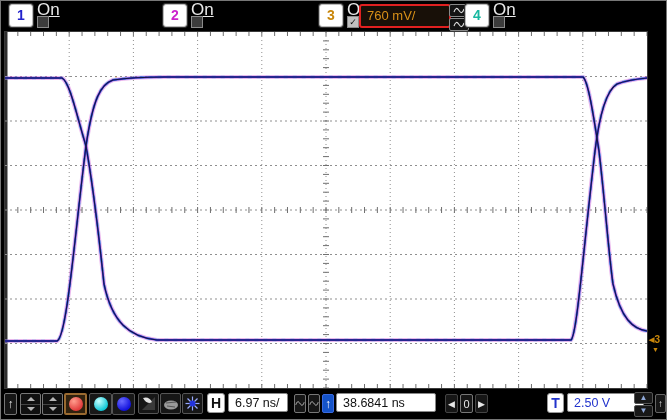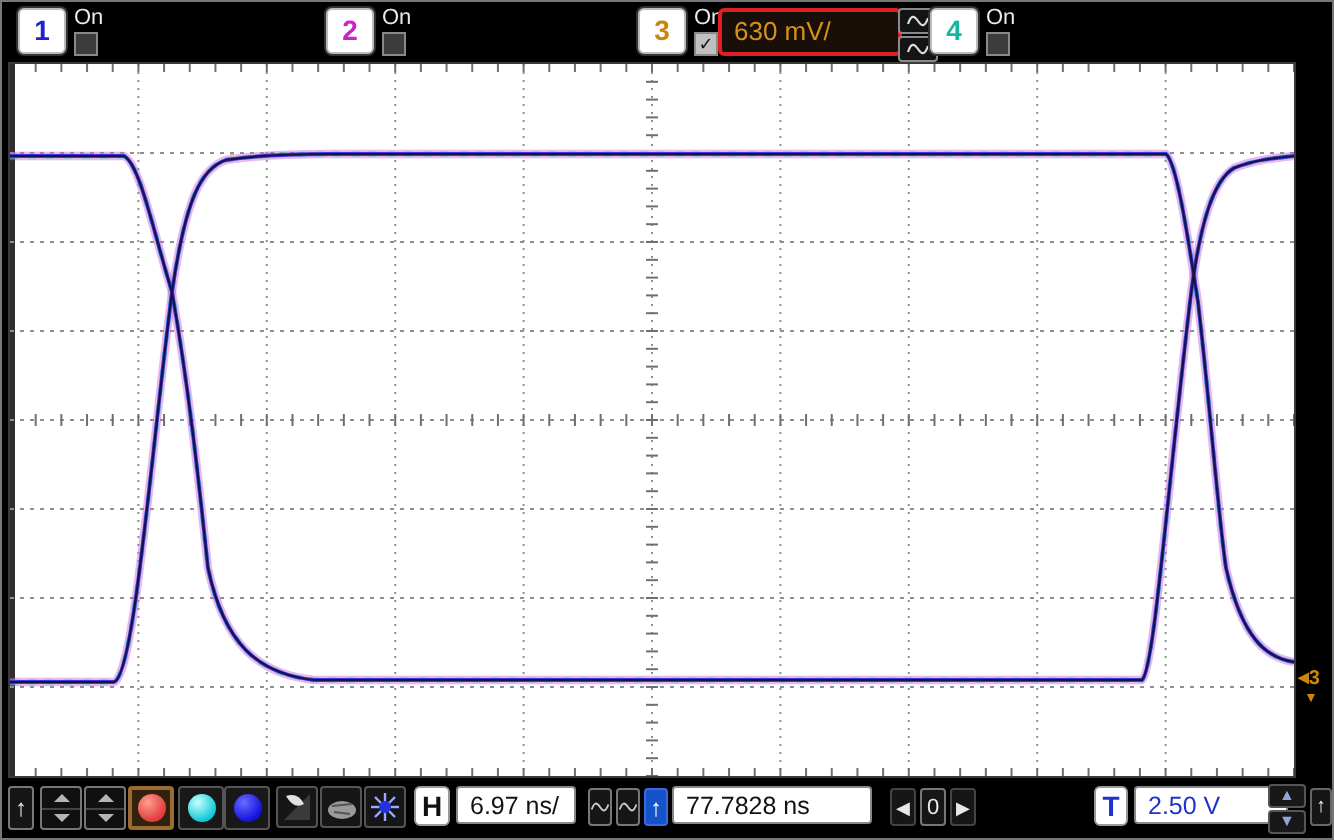--- a/index.html
+++ b/index.html
@@ -9,21 +9,21 @@
     border:1px solid #777;box-sizing:border-box;
   }
   
   .chan-group{position:absolute;top:3px;display:flex;gap:4px;}
   .chan-num{
     width:22px;height:21px;background:#fff;border:1px solid #bbb;border-radius:3px;
     font-weight:bold;font-size:14px;text-align:center;line-height:21px;
     box-shadow:0 0 0 1px #333;
   }
   .chan-col{display:flex;flex-direction:column;gap:1px;}
-  .on-label{color:#e8e8e8;font-size:11px;line-height:11px;}
+  .on-label{color:#e8e8e8;font-size:17px;line-height:11px;text-decoration:underline;}
   .checkbox{
     width:10px;height:10px;background:#3c3c3c;border:1px solid #8a8a8a;
     font-size:9px;line-height:10px;text-align:center;color:#111;
   }
   .checkbox.checked{background:#c0c0c0;}
   .c1{color:#2222cc}.c2{color:#cc22cc}.c3{color:#c8860a}.c4{color:#18b8a0}
   .scale-field{
     position:absolute;left:358px;top:3px;width:82px;height:20px;
     background:#181008;border:2px solid #e02020;border-radius:3px;
     color:#d89018;font-size:13px;line-height:20px;padding-left:6px;
@@ -113,21 +113,21 @@
   </div>
 
   <div class="chan-group" style="left:318px;">
     <div class="chan-num c3">3</div>
     <div class="chan-col">
       <span class="on-label">On</span>
       <span class="checkbox checked">✓</span>
     </div>
   </div>
 
-  <div class="scale-field">630 mV/</div>
+  <div class="scale-field">760 mV/</div>
 
   <div class="sine-stack">
     <div class="sine-btn">
       <svg width="12" height="7" viewBox="0 0 12 7">
         <path d="M1,5 C2.5,0.5 4,0.5 6,3.5 C8,6.5 9.5,6.5 11,2" fill="none" stroke="#ddd" stroke-width="1.1"></path>
       </svg>
     </div>
     <div class="sine-btn">
       <svg width="12" height="7" viewBox="0 0 12 7">
         <path d="M1,5 C2.5,0.5 4,0.5 6,3.5 C8,6.5 9.5,6.5 11,2" fill="none" stroke="#ddd" stroke-width="1.1"></path>
@@ -443,21 +443,21 @@
     <div class="tb dark-btn" style="left:307px;top:5px;width:12px;height:19px;">
       <svg width="10" height="7" viewBox="0 0 12 7">
         <path d="M1,5 C2.5,0.5 4,0.5 6,3.5 C8,6.5 9.5,6.5 11,2" fill="none" stroke="#ccc" stroke-width="1.1"></path>
       </svg>
     </div>
 
     <div class="tb edge-ind" style="left:321px;top:5px;width:12px;height:19px;">
       <span>↑</span>
     </div>
 
-    <div class="tb white-field" style="left:335px;top:4px;width:100px;height:19px;">77.7828 ns</div>
+    <div class="tb white-field" style="left:335px;top:4px;width:100px;height:19px;">38.6841 ns</div>
 
     <div class="tb dark-btn" style="left:444px;top:5px;width:13px;height:19px;border-color:#444;">
       <span style="font-size:9px;">◀</span>
     </div>
     <div class="tb dark-btn" style="left:459px;top:5px;width:13px;height:19px;font-size:11px;">0</div>
     <div class="tb dark-btn" style="left:474px;top:5px;width:13px;height:19px;border-color:#444;">
       <span style="font-size:9px;">▶</span>
     </div>
 
     <div class="tb white-btn blue-text" style="left:546px;top:4px;width:17px;height:20px;font-size:14px;">T</div>

